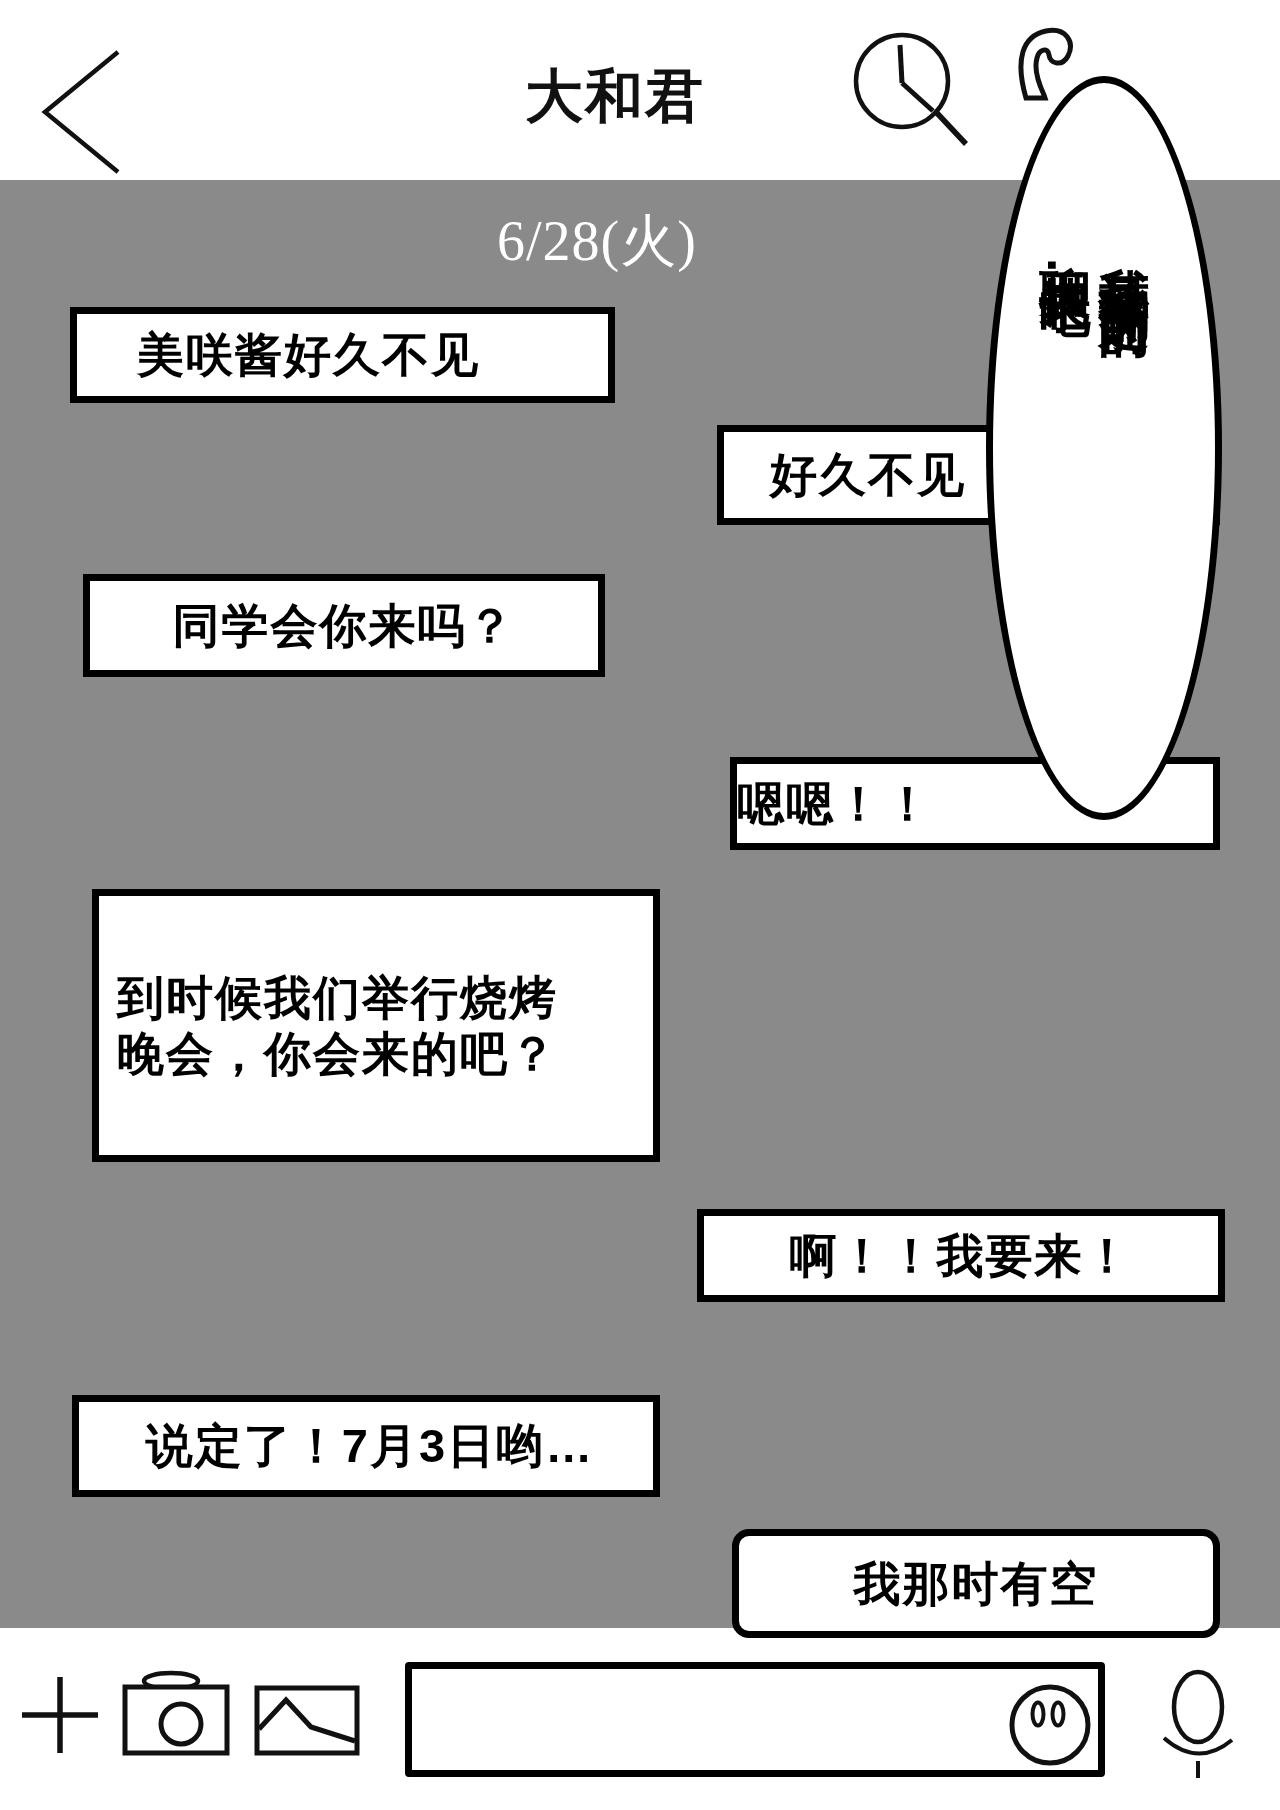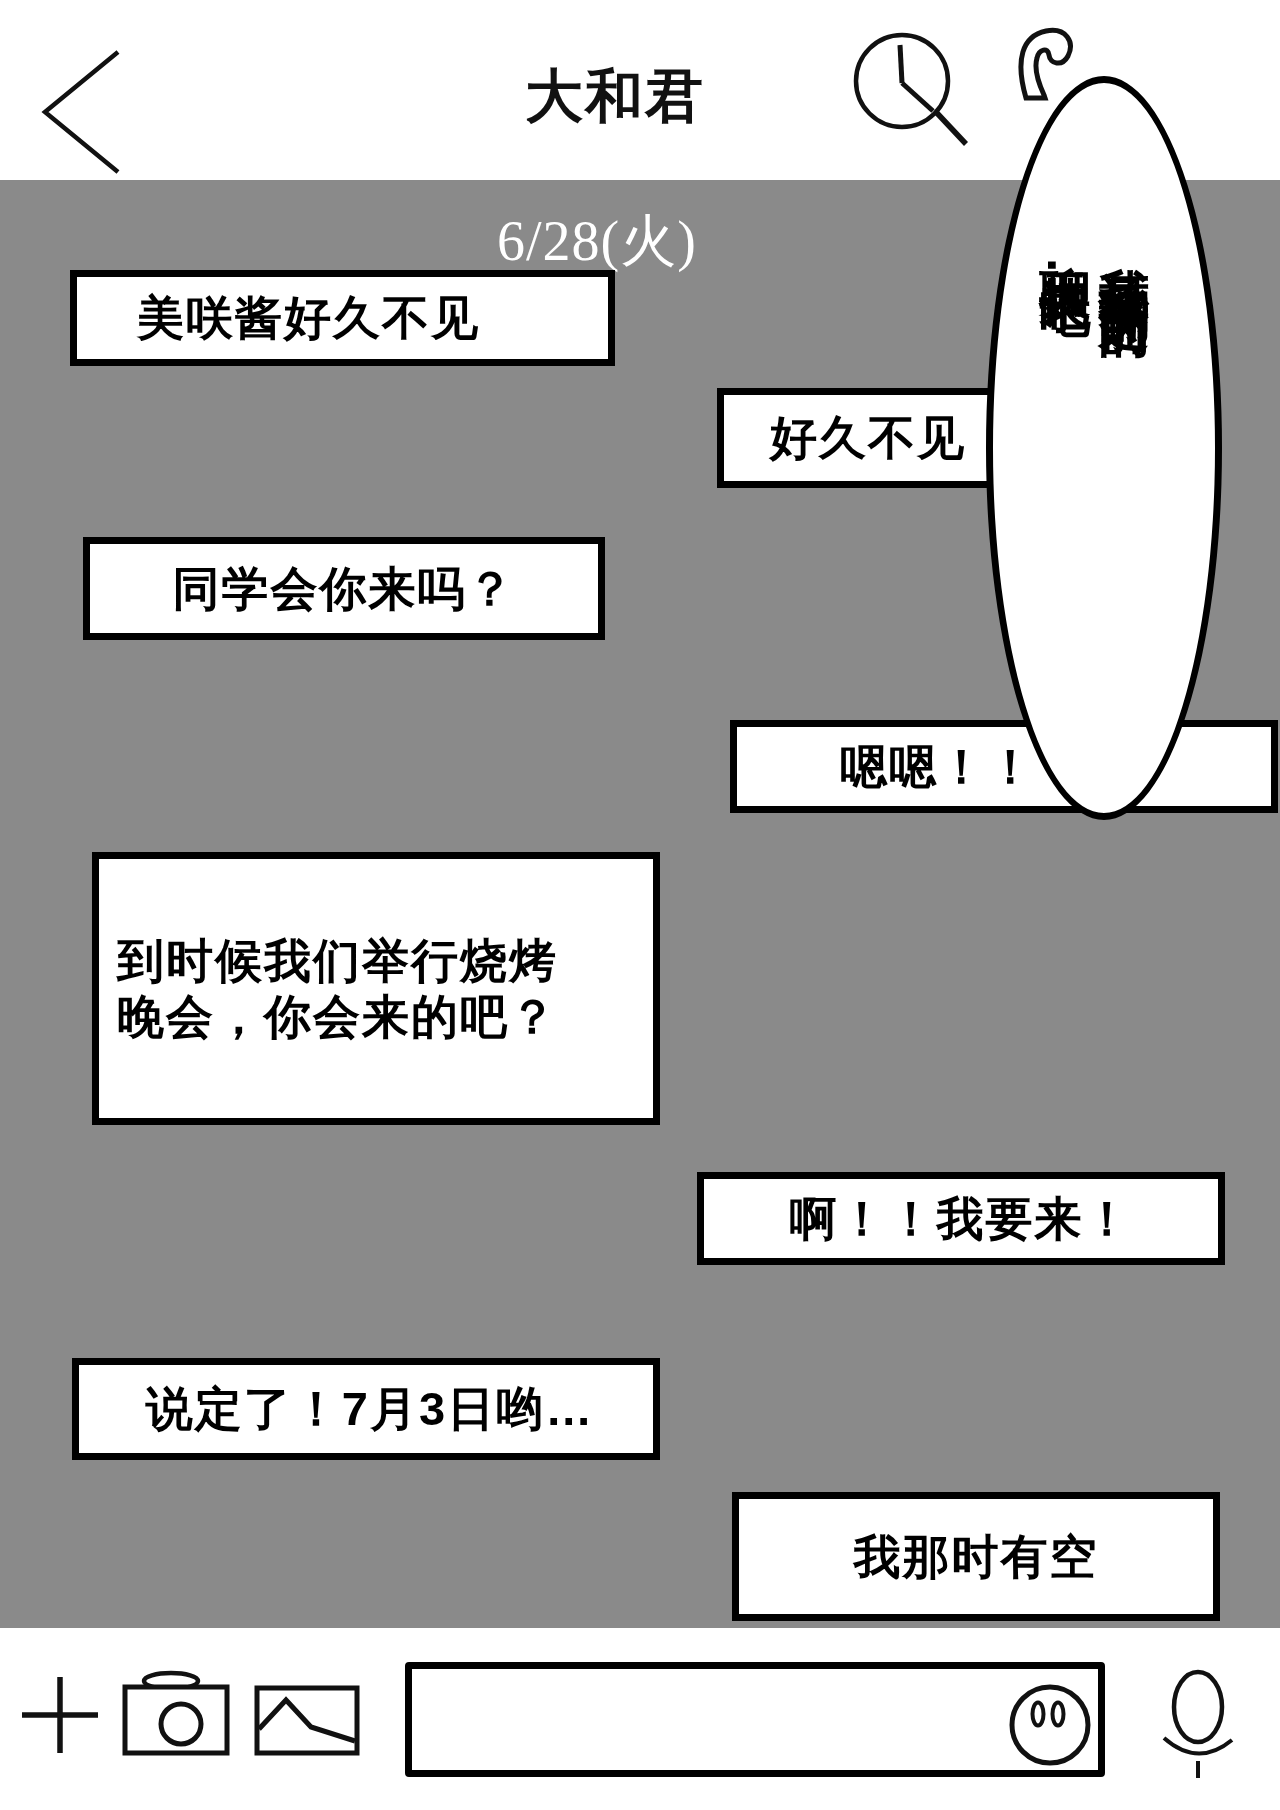--- a/index.html
+++ b/index.html
@@ -8,30 +8,30 @@
   
   #header{position:absolute;left:0;top:0;width:1280px;height:180px;background:#ffffff;z-index:0;}
   #title{position:absolute;left:455px;top:58px;width:320px;text-align:center;
          font-size:58px;font-weight:700;color:#111;letter-spacing:2px;z-index:1;}
   
   #chat{position:absolute;left:0;top:180px;width:1280px;height:1448px;background:#8a8a8a;z-index:0;}
   #date{position:absolute;left:447px;top:204px;width:300px;text-align:center;
         font-family:"Liberation Serif",serif;font-size:56px;color:#ffffff;z-index:1;letter-spacing:1px;}
   
   .bubble{position:absolute;background:#ffffff;border:7px solid #000;box-sizing:border-box;
-          display:flex;align-items:center;justify-content:center;z-index:1;}
+          display:flex;align-items:center;justify-content:center;z-index:1;margin-top:37px;}
   .bubble .txt{font-size:47px;font-weight:700;color:#000;letter-spacing:2px;white-space:pre-line;line-height:56px;}
   #b1{left:70px; top:270px; width:545px;height:96px; justify-content:flex-start;padding-left:60px;}
   #b2{left:717px;top:388px; width:503px;height:100px;justify-content:flex-start;padding-left:46px;}
   #b3{left:83px; top:537px; width:522px;height:103px;}
-  #b4{left:730px;top:720px; width:548px;height:93px; justify-content:flex-start;padding-left:103px;}
+  #b4{left:730px;top:720px; width:490px;height:93px; justify-content:flex-start;}
   #b5{left:92px; top:852px; width:568px;height:273px;justify-content:flex-start;padding-left:18px;}
   #b6{left:697px;top:1172px;width:528px;height:93px;}
   #b7{left:72px; top:1358px;width:588px;height:102px;padding-left:8px;}
-  #b8{left:732px;top:1492px;width:488px;height:129px;}
+  #b8{left:732px;top:1492px;width:488px;height:109px;border-radius:17px;}
   
   #balloon{position:absolute;left:986px;top:76px;width:236px;height:744px;background:#ffffff;
            border:7px solid #000;border-radius:50%;box-sizing:border-box;z-index:3;}
   #balloon-text{position:absolute;left:1036px;top:226px;height:480px;writing-mode:vertical-rl;
                 font-size:51px;line-height:59px;letter-spacing:6px;font-weight:700;color:#000;z-index:4;}
   #balloon-text span{display:block;}
   
   #input-bar{position:absolute;left:0;top:1628px;width:1280px;height:182px;background:#ffffff;z-index:0;}
   #message-input{position:absolute;left:405px;top:1662px;width:700px;height:115px;background:#ffffff;
                  border:7px solid #000;box-sizing:border-box;border-radius:4px;z-index:1;}

